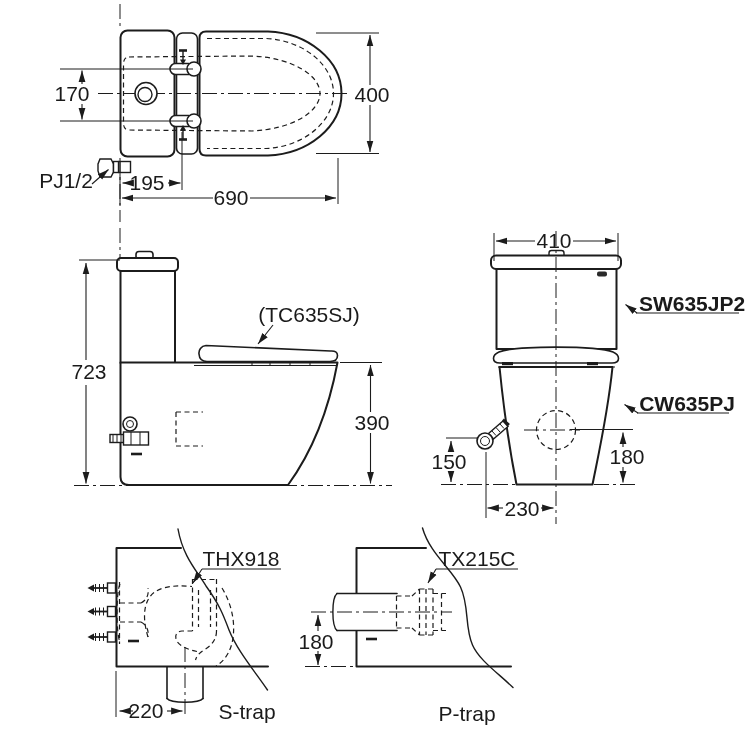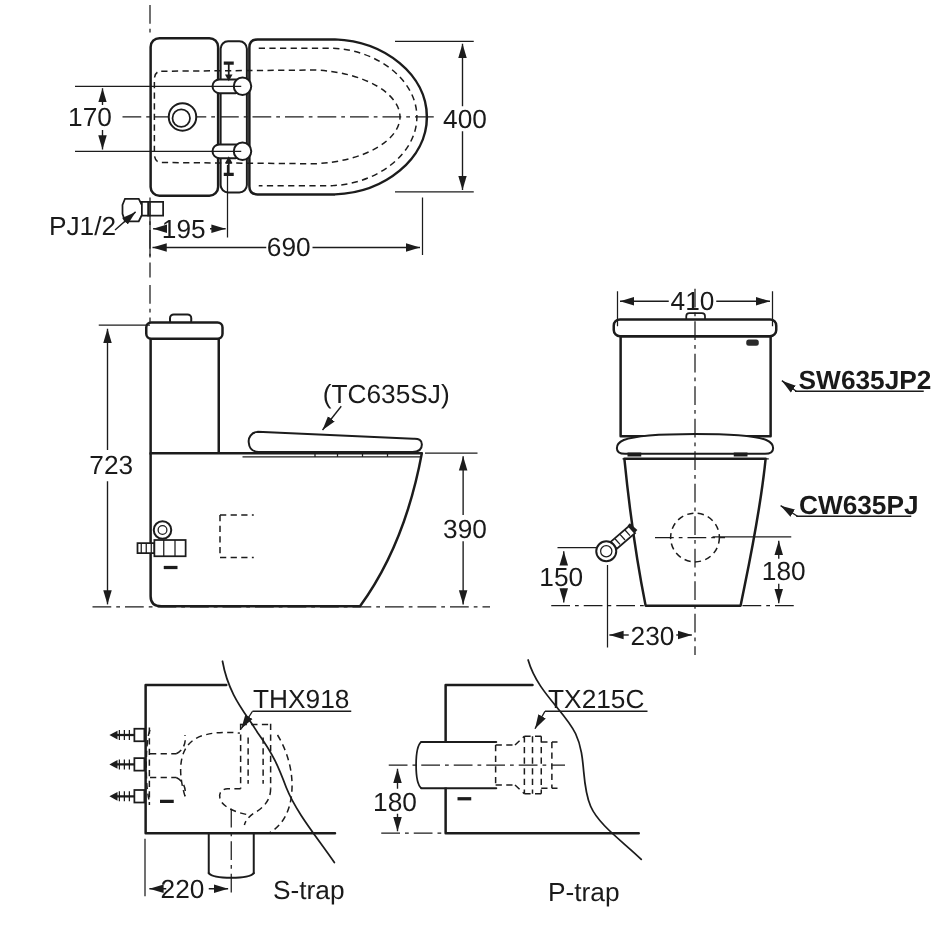--- a/index.html
+++ b/index.html
@@ -1,16 +1,16 @@
 <!DOCTYPE html>
 <html><head>
 <meta charset="utf-8">
 <style>
   html,body{margin:0;padding:0;background:#ffffff;}
-  .stage{width:750px;height:740px;position:relative;background:#fff;overflow:hidden;border-radius:19px;}
+  .stage{width:750px;height:740px;position:relative;background:#fff;overflow:hidden;}
   svg{display:block;}
   text{font-family:"Liberation Sans","DejaVu Sans",sans-serif;fill:#1a1a1a;}
   .dimtxt{font-size:21px;}
   .modeltxt{font-size:21px;font-weight:bold;}
   .ol{stroke:#1c1c1c;stroke-width:2;fill:none;stroke-linecap:round;stroke-linejoin:round;}
   .olf{stroke:#1c1c1c;stroke-width:2;fill:#ffffff;stroke-linejoin:round;}
   .ol16{stroke:#1c1c1c;stroke-width:1.6;fill:none;stroke-linecap:round;}
   .ol16f{stroke:#1c1c1c;stroke-width:1.6;fill:#ffffff;}
   .ol14{stroke:#1c1c1c;stroke-width:1.4;fill:none;stroke-linecap:round;}
   .ol14f{stroke:#1c1c1c;stroke-width:1.4;fill:#ffffff;}

